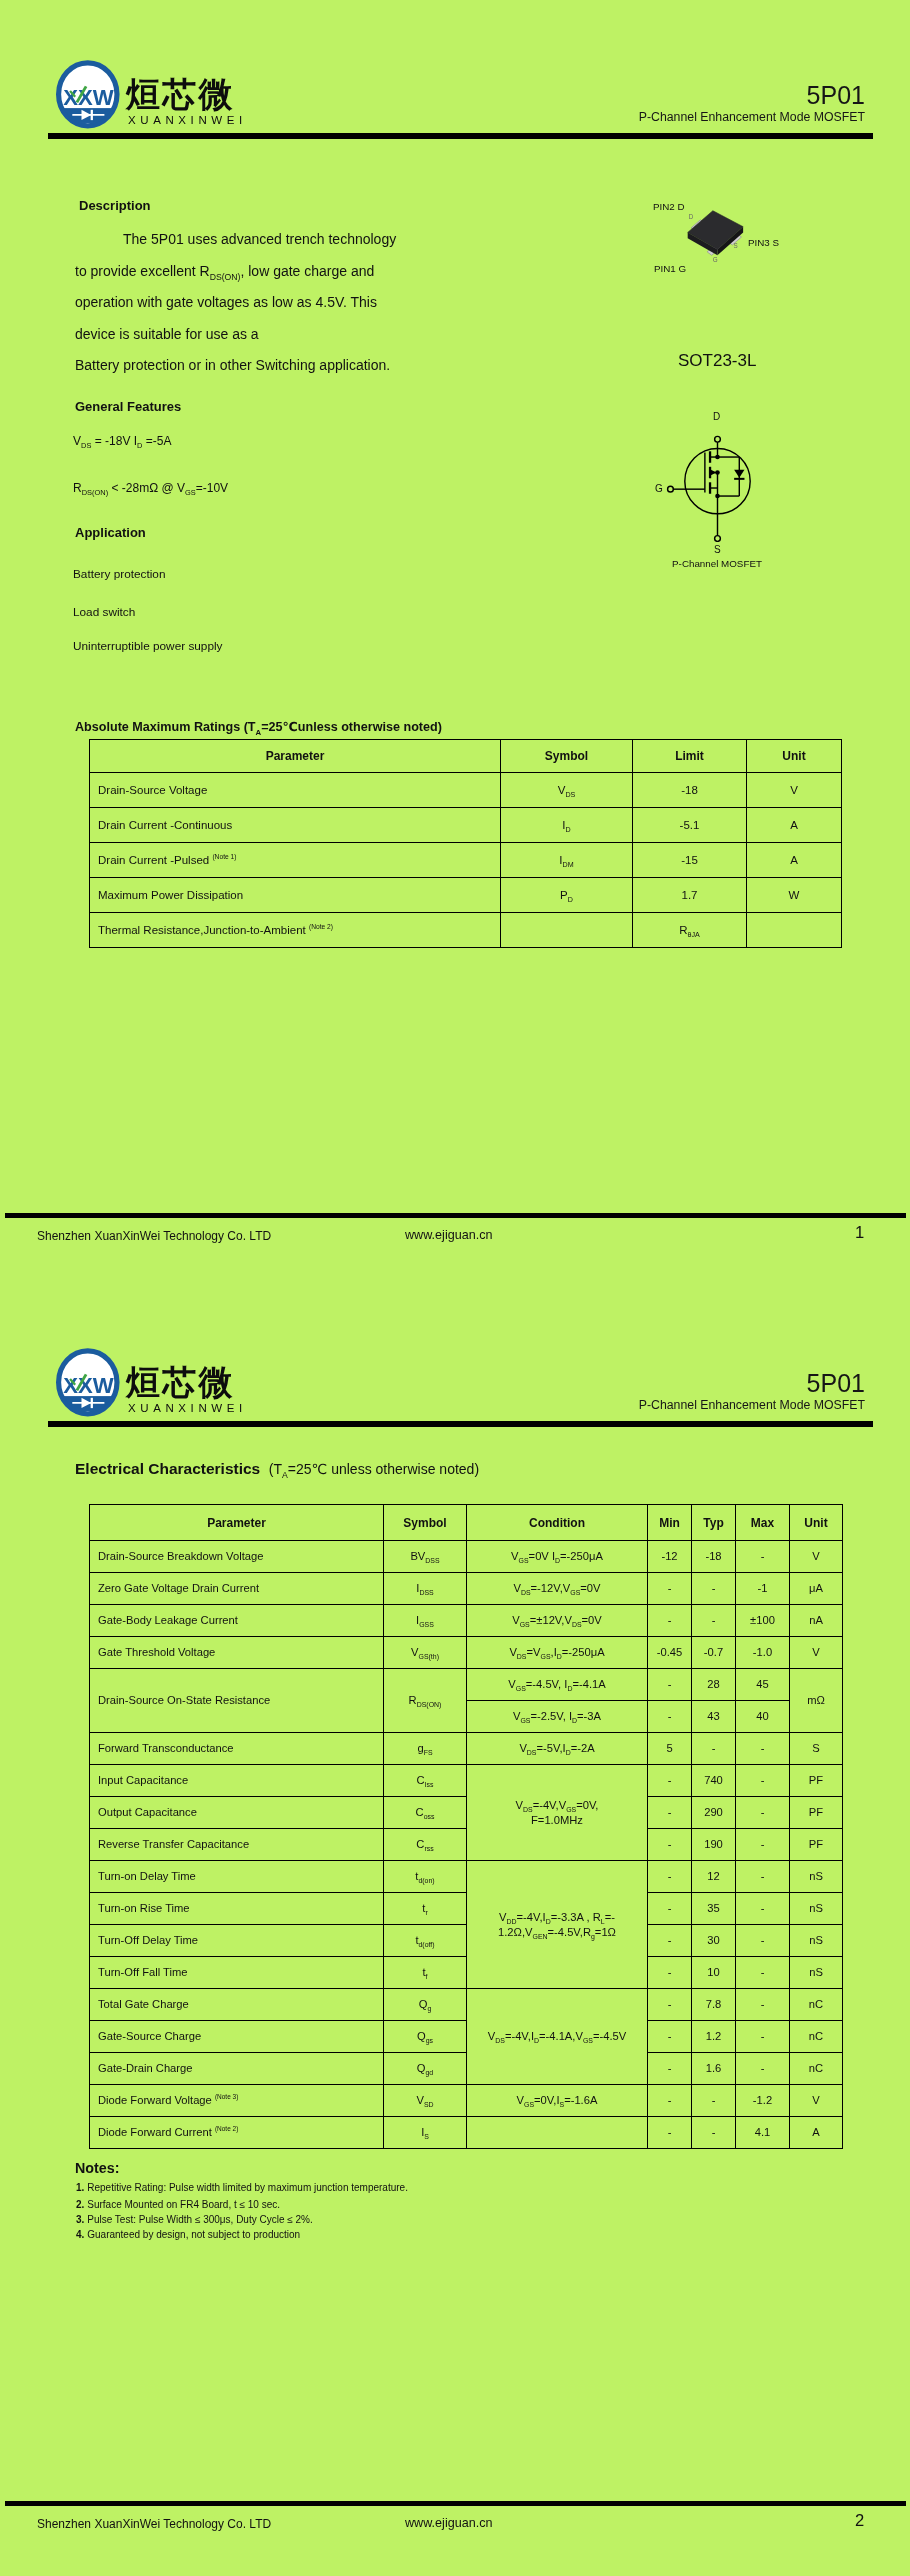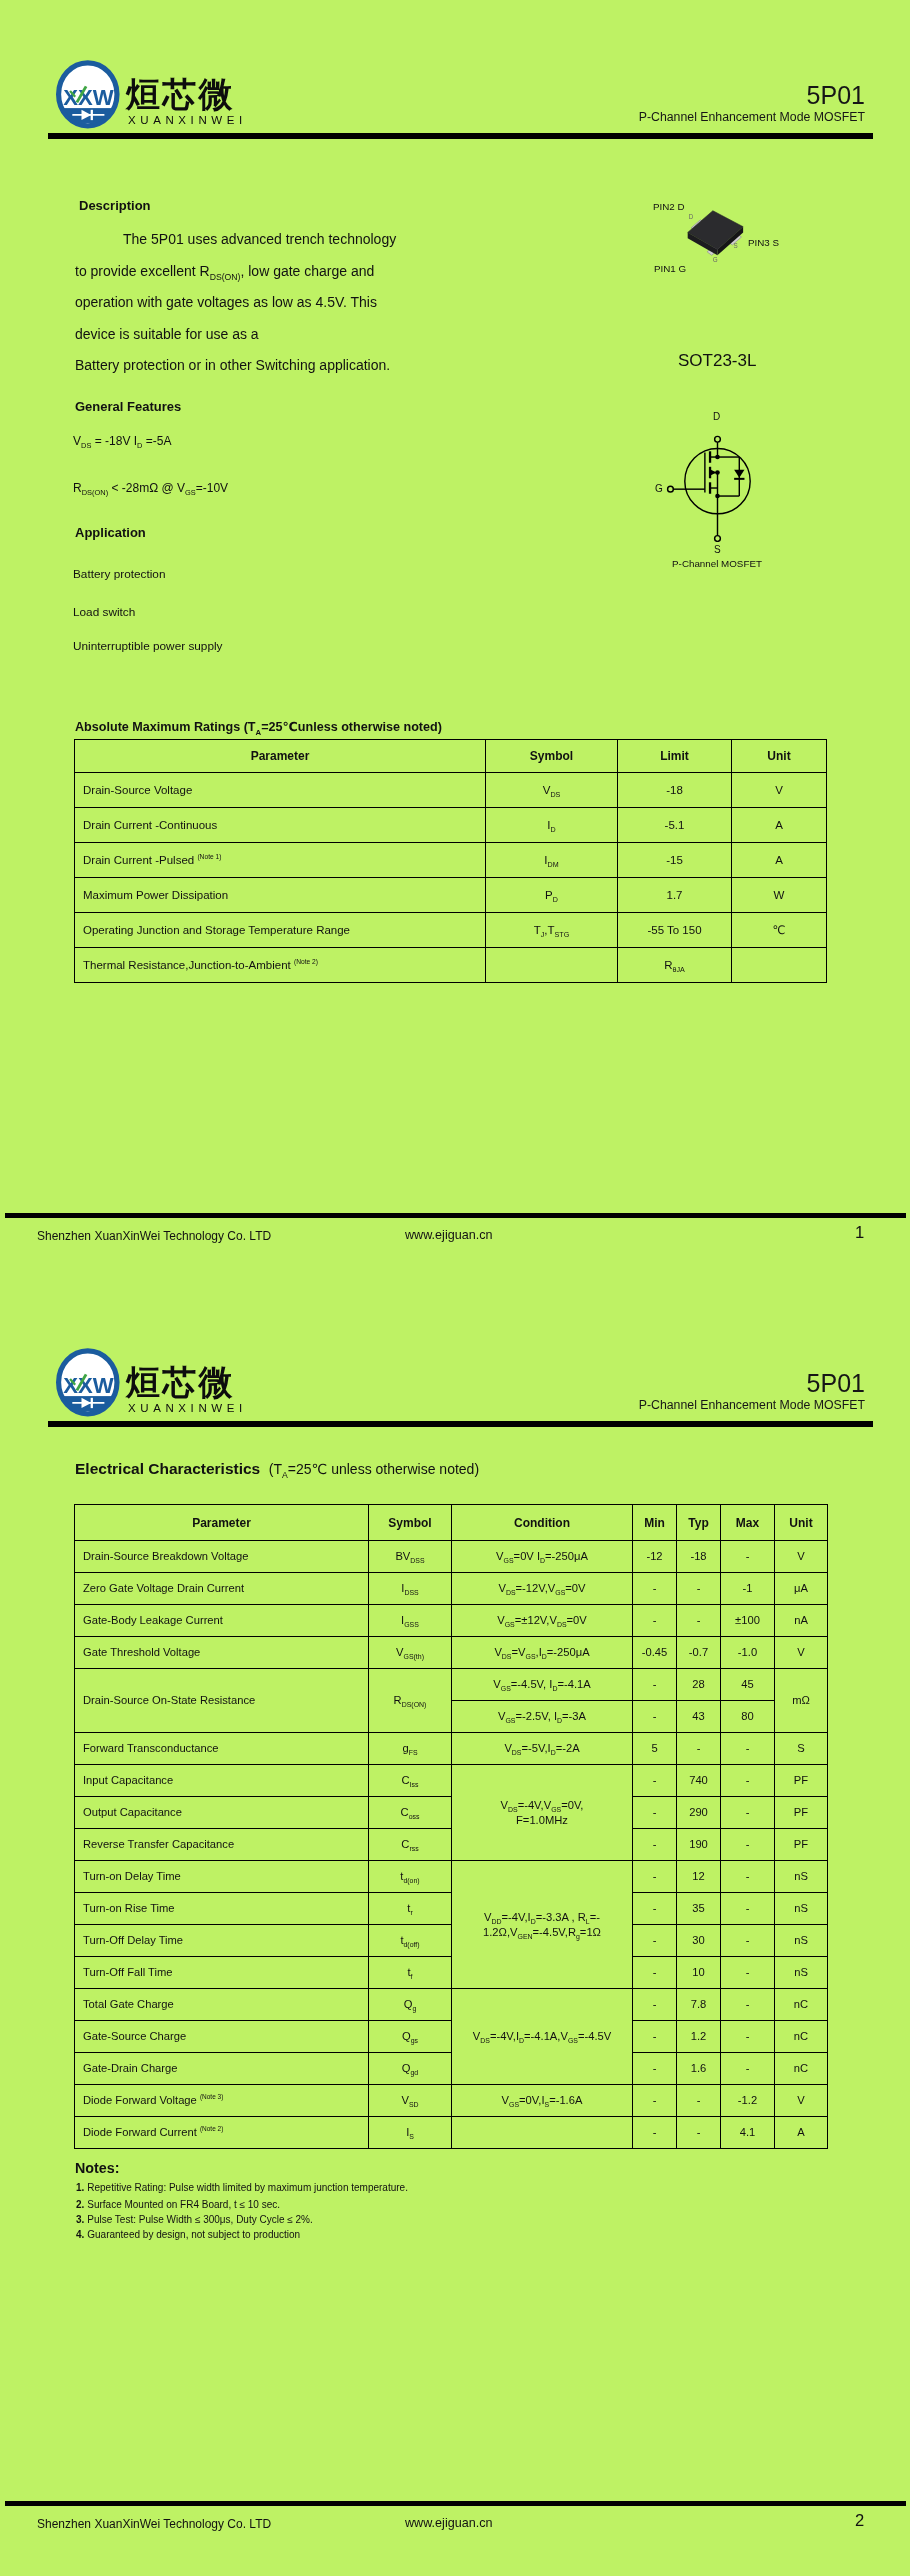--- a/index.html
+++ b/index.html
@@ -41,21 +41,21 @@
   .pkg-name{position:absolute;left:678px;top:319px;font-size:17px;margin-top:32px;}
 
   .mos-svg{position:absolute;left:663px;top:426px;}
   .mos-label{position:absolute;font-size:10px;}
   .mos-d{left:713px;top:411px;} .mos-g{left:655px;top:483px;} .mos-s{left:714px;top:544px;}
   .mos-cap{position:absolute;left:654px;top:558px;width:126px;text-align:center;font-size:9.8px;}
 
   .amr-h{position:absolute;left:75px;top:719px;font-weight:bold;font-size:12.6px;}
 
   table{border-collapse:collapse;table-layout:fixed;}
-  .dtable{position:absolute;left:74px;border:1.7px solid #000;}
+  .dtable{position:absolute;left:89px;border:1.7px solid #000;}
   .dtable th,.dtable td{border:1.4px solid #000;overflow:hidden;}
   .dtable th{font-size:12px;font-weight:bold;text-align:center;}
   .dtable td{font-size:11.5px;text-align:center;}
   .dtable td.p{text-align:left;padding-left:8px;}
   .amr-table{top:739px;width:753px;}
   .amr-table th{height:30px;}
   .amr-table td{height:32px;}
 
   
   .ec-h{position:absolute;left:75px;top:172px;white-space:nowrap;}
@@ -202,26 +202,20 @@
         <td>-15</td>
         <td>A</td>
       </tr>
       <tr>
         <td class="p">Maximum Power Dissipation</td>
         <td>P<sub>D</sub></td>
         <td>1.7</td>
         <td>W</td>
       </tr>
       <tr>
-        <td class="p">Operating Junction and Storage Temperature Range</td>
-        <td>T<sub>J</sub>,T<sub>STG</sub></td>
-        <td>-55 To 150</td>
-        <td>℃</td>
-      </tr>
-      <tr>
         <td class="p">Thermal Resistance,Junction-to-Ambient <sup>(Note 2)</sup></td>
         <td></td>
         <td>R<sub>θJA</sub></td>
         <td></td>
       </tr>
     </tbody>
       </table>
 
     <div class="ftr-rule"></div>
     <div class="ftr-company">Shenzhen XuanXinWei Technology Co. LTD</div>
@@ -321,21 +315,21 @@
         <td>V<sub>GS</sub>=-4.5V, I<sub>D</sub>=-4.1A</td>
         <td>-</td>
         <td>28</td>
         <td>45</td>
         <td rowspan="2">mΩ</td>
       </tr>
       <tr>
         <td>V<sub>GS</sub>=-2.5V, I<sub>D</sub>=-3A</td>
         <td>-</td>
         <td>43</td>
-        <td>80</td>
+        <td>40</td>
       </tr>
       <tr>
         <td class="p">Forward Transconductance</td>
         <td>g<sub>FS</sub></td>
         <td>V<sub>DS</sub>=-5V,I<sub>D</sub>=-2A</td>
         <td>5</td>
         <td>-</td>
         <td>-</td>
         <td>S</td>
       </tr>

